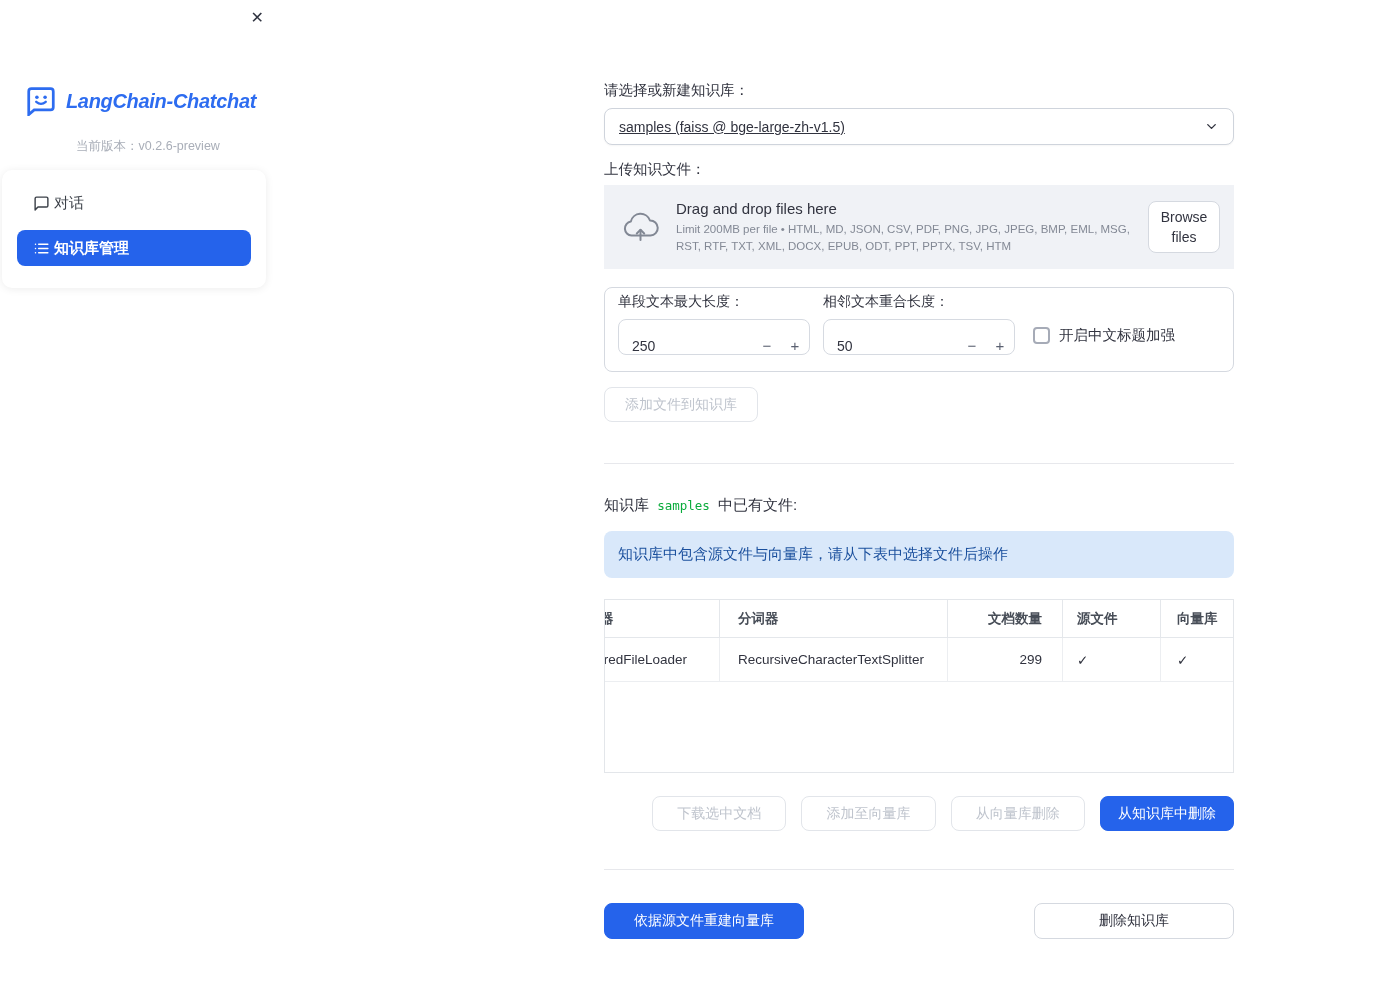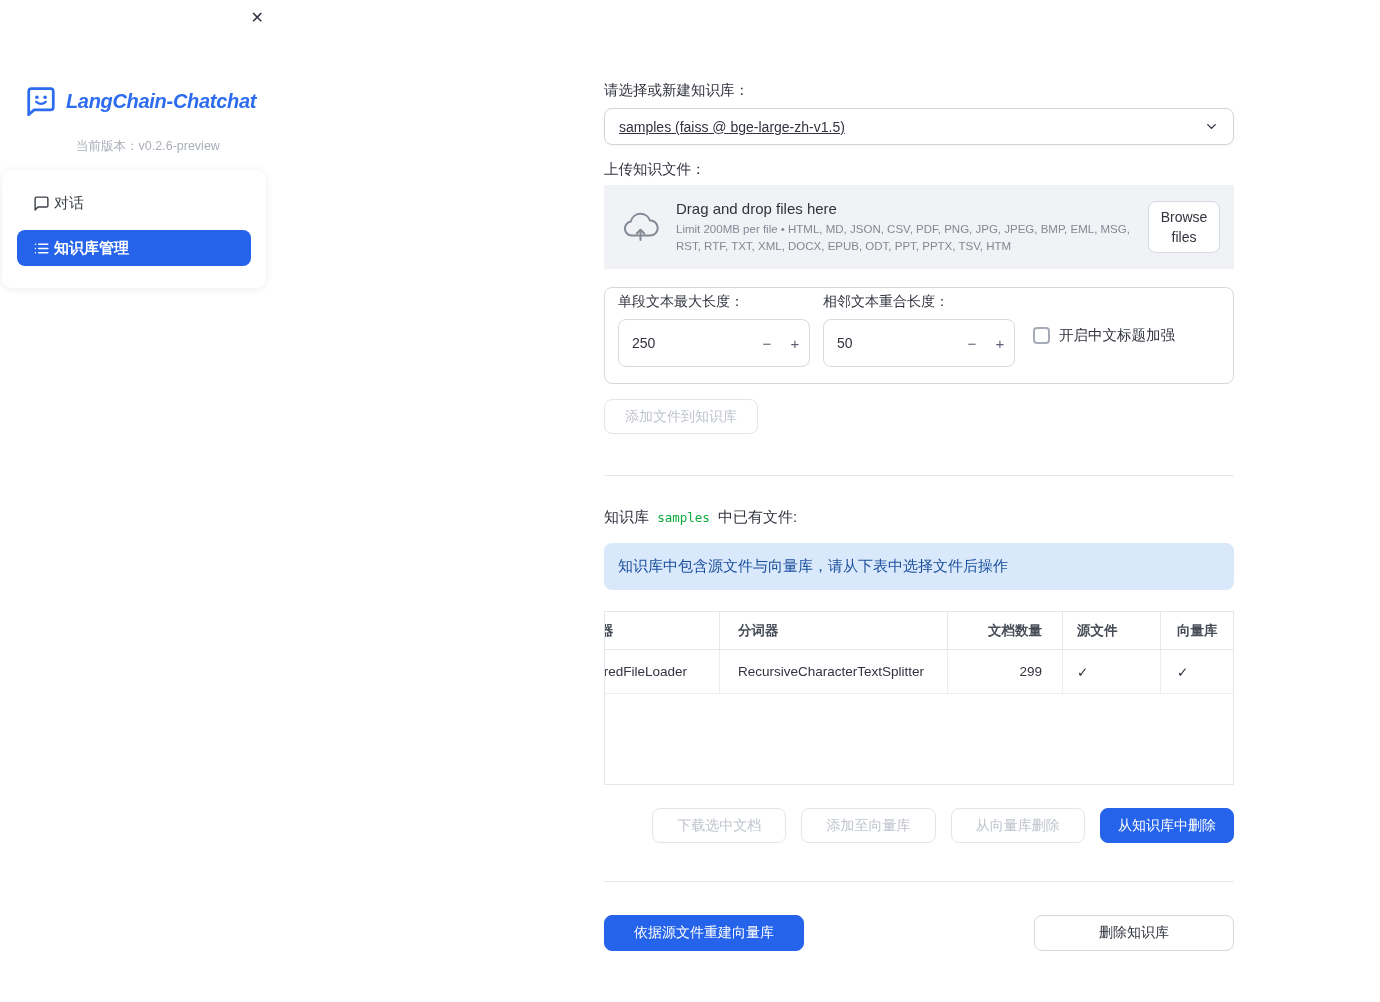--- a/index.html
+++ b/index.html
@@ -145,22 +145,22 @@
     padding: 0 13px;
     font-size: 14px;
     cursor: pointer;
   }
   .expander-body { padding: 4px 13px 16px 13px; display: flex; align-items: flex-start; }
   .cfg-col { width: 192px; }
   .cfg-col + .cfg-col { margin-left: 13px; }
   .cfg-label { display: block; font-size: 14px; margin-bottom: 9px; line-height: 18px; white-space: nowrap; }
   .numinput {
     display: flex;
-    align-items: center;
-    height: 48px;
+    align-items: flex-end;
+    height: 36px;
     border: 1px solid #d6dae1;
     border-radius: 8px;
     background: #fff;
     overflow: hidden;
   }
   .numinput .num { flex: 1; display: flex; align-items: center; padding-left: 13px; font-size: 14px; }
   .step-btn {
     width: 28px;
     background: transparent;
     border: none;

